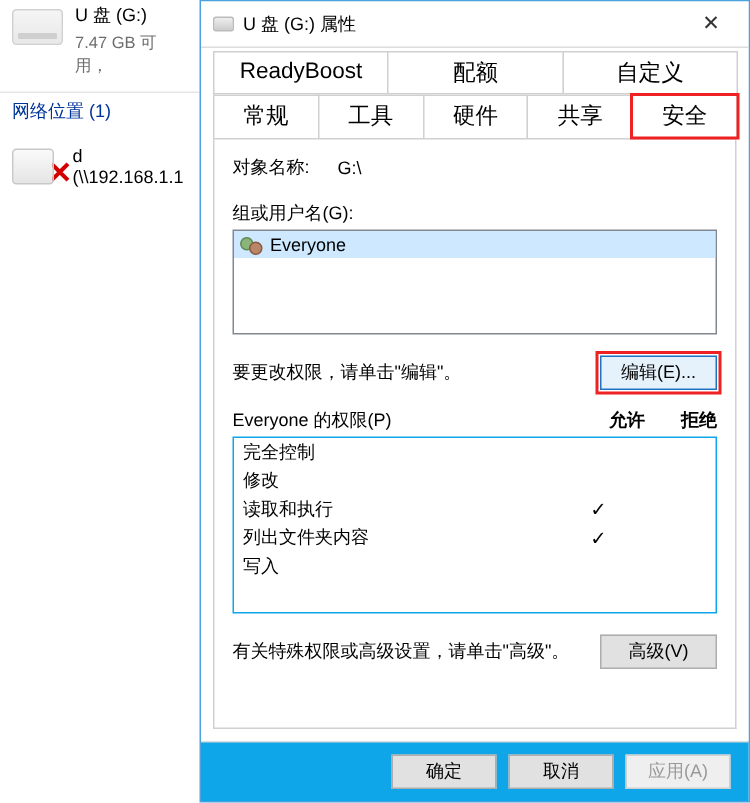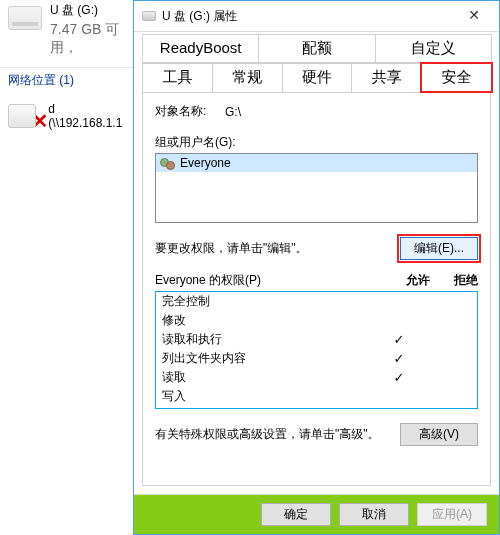--- a/index.html
+++ b/index.html
@@ -17,21 +17,21 @@
   .explorer-bg {
     position: absolute;
     left: 0; top: 0;
     width: 133px; height: 535px;
     background: #fff;
   }
   .drive-item {
     padding: 6px 8px 10px 8px;
   }
   .drive-label { color: #000; font-size: 12px; margin-left: 42px; margin-top: -28px;}
-  .drive-sub { color: #6d6d6d; font-size: 14px; margin-left: 42px; margin-top: 2px;}
+  .drive-sub { color: #6d6d6d; font-size: 11px; margin-left: 42px; margin-top: 2px;}
   .drive-icon {
     width: 34px; height: 24px;
     background: linear-gradient(#f5f5f5,#e8e8e8);
     border: 1px solid #d0d0d0;
     border-radius: 3px;
     position: relative;
   }
   .drive-icon::after{
     content:""; position:absolute; left:3px; right:3px; bottom:3px; height:4px;
     background:#cfcfcf; border-radius:1px;
@@ -205,21 +205,21 @@
     display:flex; align-items:center; margin-bottom:6px;
   }
   .adv-row .txt{ flex:1; font-size:12px;}
 
   .dialog-footer {
     height:40px;
     display:flex; align-items:center; justify-content:flex-end;
     gap:8px;
     padding: 0 12px;
     border-top:1px solid #dcdcdc;
-    background:#84cc16;
+    background:#0ea5e9;
   }
   .btn.footer { min-width:70px; }
   .btn.disabled { color:#9a9a9a; background:#efefef; border-color:#cfcfcf;}
 </style>
 </head>
 <body>
 
 <div class="explorer-bg">
   <div class="drive-item">
     <div class="drive-icon"></div>
@@ -242,22 +242,22 @@
   </div>
 
   <div class="dialog-body">
 
     <div class="tabs-row row1">
       <div class="tab inactive">ReadyBoost</div>
       <div class="tab inactive">配额</div>
       <div class="tab inactive">自定义</div>
     </div>
     <div class="tabs-row row2">
+      <div class="tab inactive">常规</div>
       <div class="tab inactive">工具</div>
-      <div class="tab inactive">常规</div>
       <div class="tab inactive">硬件</div>
       <div class="tab inactive">共享</div>
       <div class="tab active tab-highlight">安全</div>
     </div>
 
     <div class="tab-panel">
 
       <div class="fieldline">
         <span class="lab">对象名称:</span>
         <span class="val">G:\</span>
@@ -296,25 +296,20 @@
             <span class="name">读取和执行</span>
             <span class="col check"></span>
             <span class="col"></span>
           </div>
           <div class="perm-row">
             <span class="name">列出文件夹内容</span>
             <span class="col check"></span>
             <span class="col"></span>
           </div>
           <div class="perm-row">
-            <span class="name">读取</span>
-            <span class="col check"></span>
-            <span class="col"></span>
-          </div>
-          <div class="perm-row">
             <span class="name">写入</span>
             <span class="col"></span>
             <span class="col"></span>
           </div>
         </div>
 
       <div class="adv-row">
         <span class="txt">有关特殊权限或高级设置，请单击"高级"。</span>
         <button class="btn">高级(V)</button>
       </div>

